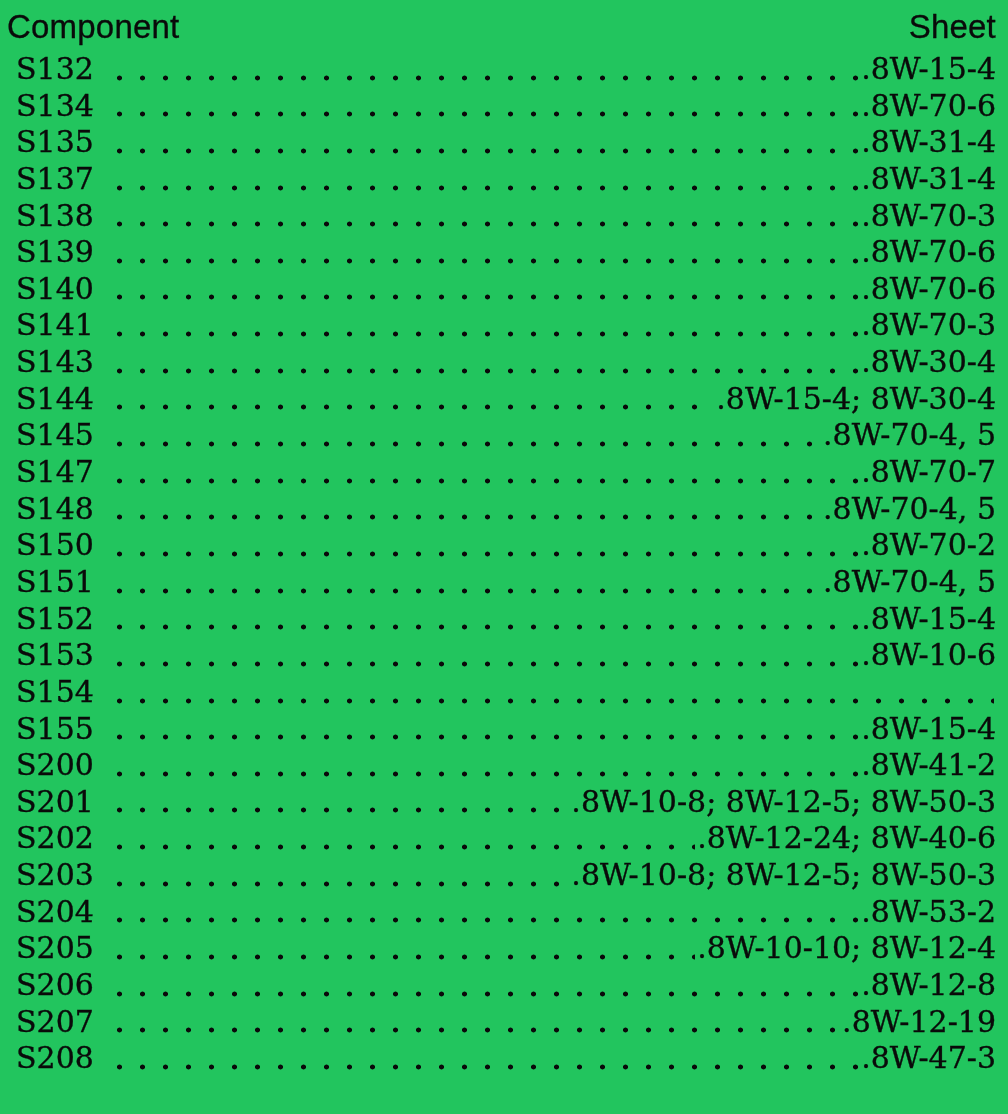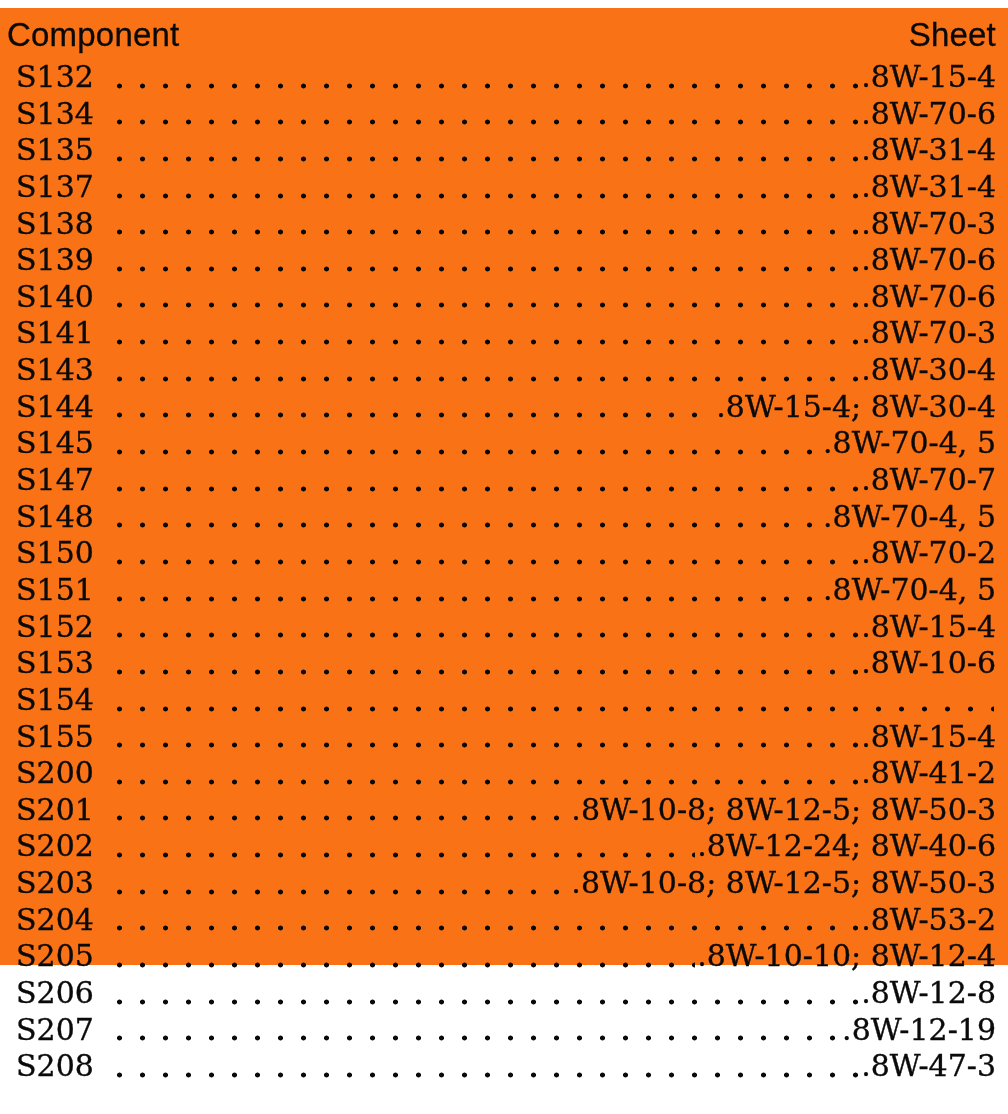--- a/index.html
+++ b/index.html
@@ -8,24 +8,23 @@
     background: #ffffff;
   }
   body {
     width: 1008px;
     height: 1114px;
     overflow: hidden;
     color: #0a0a0a;
   }
   .page {
     width: 1008px;
-    height: 957px;
-    background: #f97316;
+    height: 1114px;
+    background: #22c55e;
     box-sizing: border-box;
-    margin-top: 8px;
   }
   .index-header {
     display: flex;
     justify-content: space-between;
     align-items: baseline;
     font-family: "Liberation Sans", sans-serif;
     font-size: 33px;
     line-height: 44px;
     padding: 5px 12px 0 7px;
     -webkit-text-stroke: 0.3px #0a0a0a;

